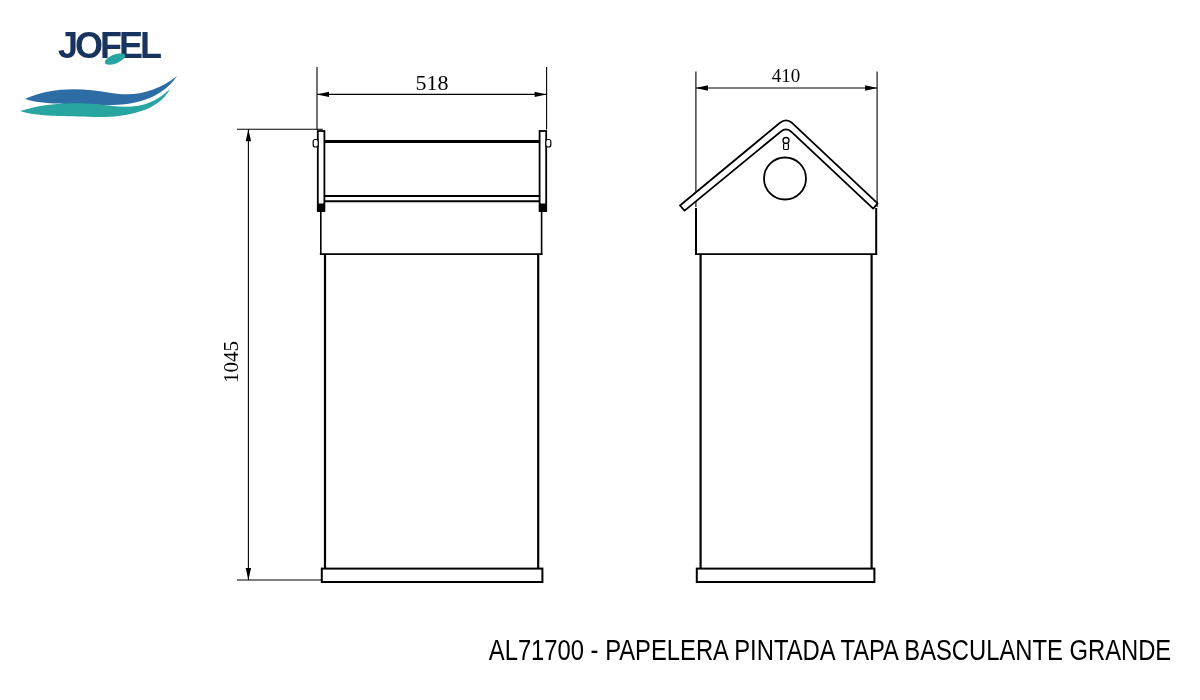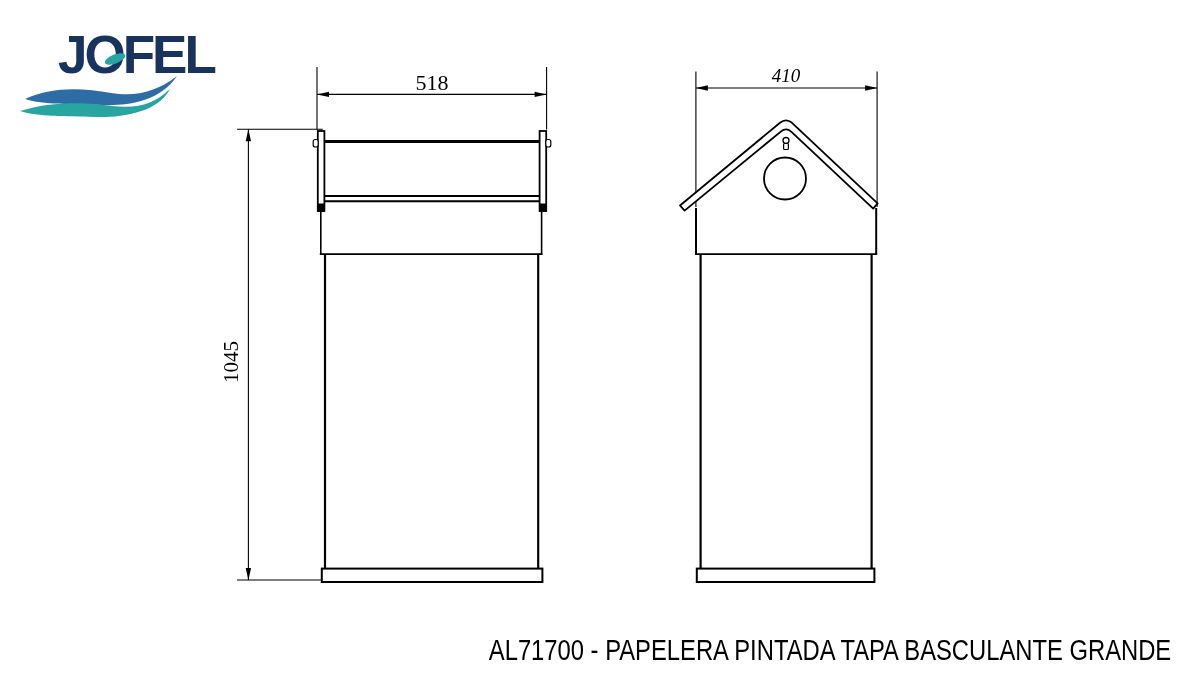--- a/index.html
+++ b/index.html
@@ -29,21 +29,21 @@
   }
   .logo-waves {
     position: absolute;
     left: 0; top: 0;
     width: 240px; height: 115px;
   }
   .logo-text {
     position: absolute;
     left: 50px; top: 16px;
     font-family: "Liberation Sans", sans-serif;
-    font-size: 53px;
+    font-size: 36px;
     font-weight: bold;
     letter-spacing: -3px;
     line-height: 1;
   }
   
   .dim-label {
     position: absolute;
     font-family: "Liberation Serif", serif;
     color: #000000;
     text-align: center;
@@ -51,21 +51,20 @@
   }
   .dim-518 {
     left: 392px; top: 70px;
     width: 80px;
     font-size: 22px;
   }
   .dim-410 {
     left: 746px; top: 65px;
     width: 80px;
     font-size: 19px;
-    font-style: italic;
   }
   .dim-1045 {
     left: 209px; top: 351px;
     width: 44px; height: 22px;
     line-height: 22px;
     font-size: 21px;
     transform: rotate(-90deg);
   }
   
   .caption {

